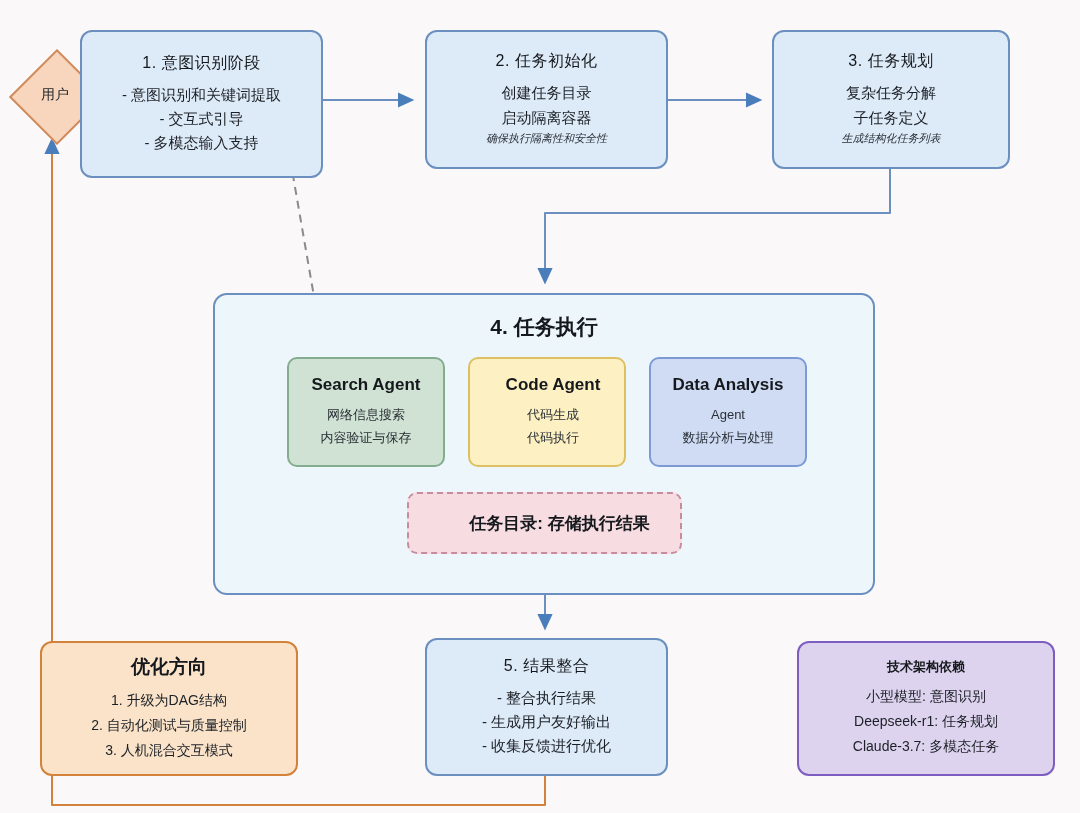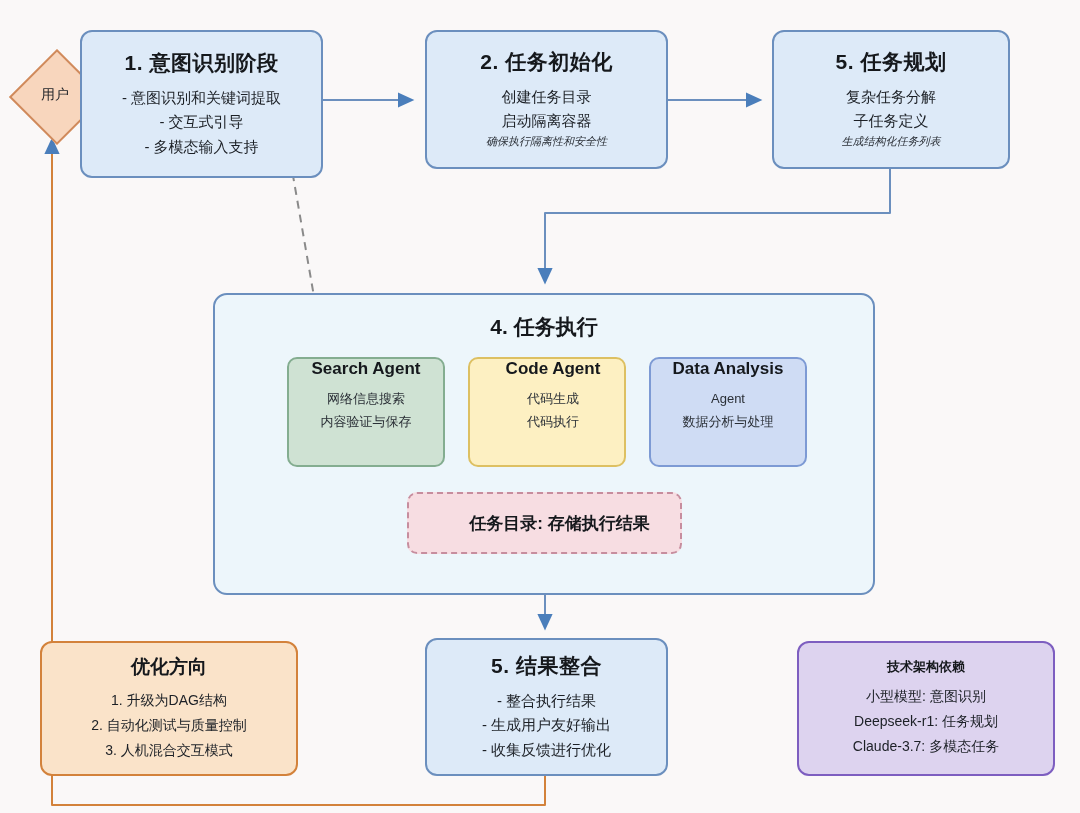--- a/index.html
+++ b/index.html
@@ -12,21 +12,21 @@
     position:relative;
   }
   #canvas{position:relative;width:1080px;height:813px;}
   svg#wires{position:absolute;left:0;top:0;width:1080px;height:813px;pointer-events:none;}
 
   .node{position:absolute;box-sizing:border-box;border-radius:12px;
         display:flex;flex-direction:column;align-items:center;justify-content:center;}
 
   
   .stage{background:#ddeaf8;border:2px solid #6b8fbe;}
-  .stage .title{font-size:21px;font-weight:bold;color:#15181c;margin-bottom:9px;letter-spacing:.5px;text-align:right;}
+  .stage .title{font-size:16px;font-weight:normal;color:#15181c;margin-bottom:9px;letter-spacing:.5px;text-align:right;}
   .stage .line{font-size:15px;color:#1c2026;line-height:1.62;}
   .stage .note{font-size:11px;color:#2a2f36;font-style:italic;line-height:1.62;}
 
   
   #user-diamond{position:absolute;left:6px;top:46px;width:98px;height:98px;}
   #user-diamond .dshape{
     position:absolute;left:17px;top:17px;width:64px;height:64px;
     background:#f8d6bd;border:2px solid #d08a5c;
     transform:rotate(45deg);
   }
@@ -37,21 +37,21 @@
   }
 
   
   #exec-container{left:213px;top:293px;width:662px;height:302px;
     background:#edf6fb;border:2px solid #6b8fbe;border-radius:14px;
     justify-content:flex-start;padding-top:18px;}
   #exec-container .title{font-size:21px;font-weight:bold;color:#15181c;}
 
   .agents-row{position:absolute;left:72px;top:62px;width:520px;display:flex;justify-content:space-between;}
   .agent{width:158px;height:110px;border-radius:10px;box-sizing:border-box;
-         display:flex;flex-direction:column;align-items:center;justify-content:flex-start;}
+         display:flex;flex-direction:column;align-items:center;justify-content:center;}
   .agent .atitle{font-size:17px;font-weight:bold;color:#15181c;margin-bottom:9px;}
   .agent .aline{font-size:13px;color:#2a2f36;line-height:1.75;}
   .agent-search{background:#cfe2d3;border:2px solid #84ad90;}
   .agent-code{background:#fdf0c2;border:2px solid #ddc062;padding-left:12px;}
   .agent-data{background:#cfdcf4;border:2px solid #7d9ad4;}
 
   #task-dir{position:absolute;left:192px;top:197px;width:275px;height:62px;
     background:#f7dde2;border:2px dashed #c78d9e;border-radius:10px;
     display:flex;align-items:center;justify-content:center;
     font-size:17px;font-weight:bold;color:#15181c;box-sizing:border-box;padding-left:30px;}
@@ -112,21 +112,21 @@
   </div>
 
   <div class="node stage" id="box2">
     <div class="title">2. 任务初始化</div>
     <div class="line">创建任务目录</div>
     <div class="line">启动隔离容器</div>
     <div class="note">确保执行隔离性和安全性</div>
   </div>
 
   <div class="node stage" id="box3">
-    <div class="title">5. 任务规划</div>
+    <div class="title">3. 任务规划</div>
     <div class="line">复杂任务分解</div>
     <div class="line">子任务定义</div>
     <div class="note">生成结构化任务列表</div>
   </div>
 
   <div class="node" id="exec-container">
     <div class="title">4. 任务执行</div>
 
     <div class="agents-row">
       <div class="agent agent-search">

